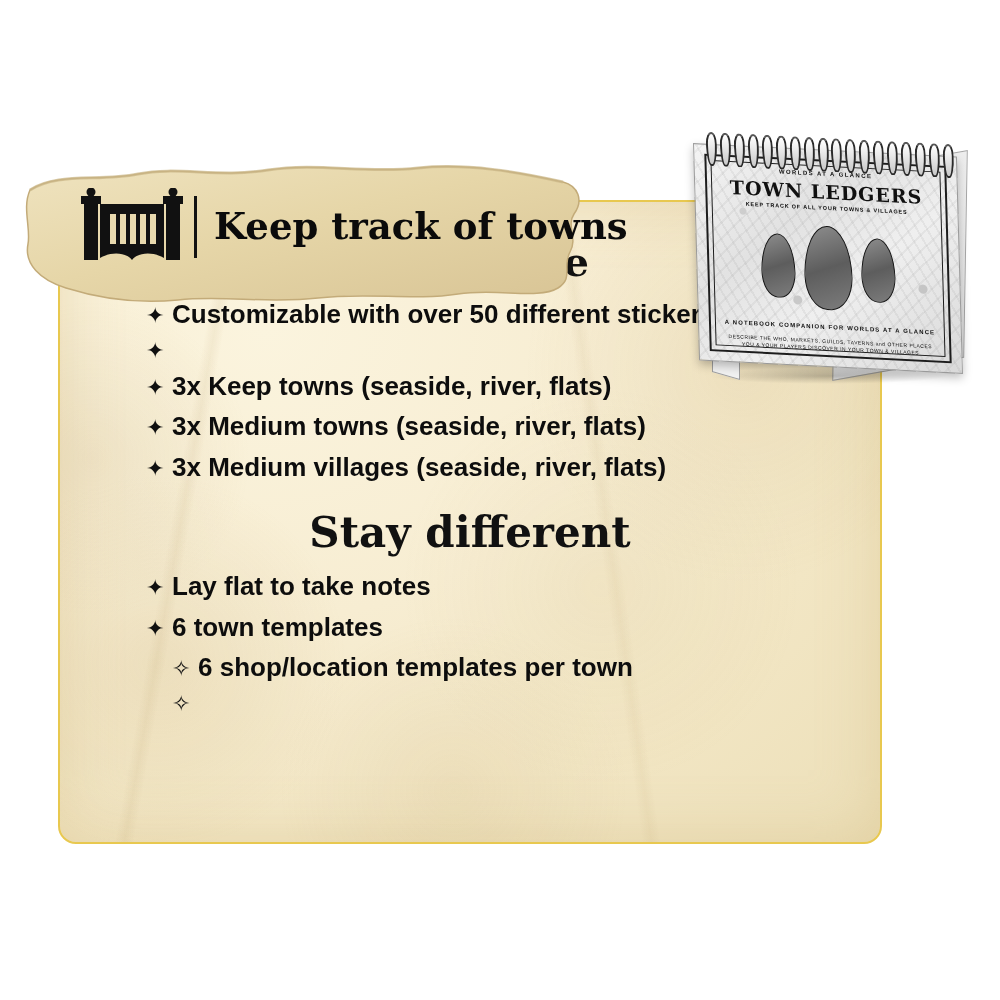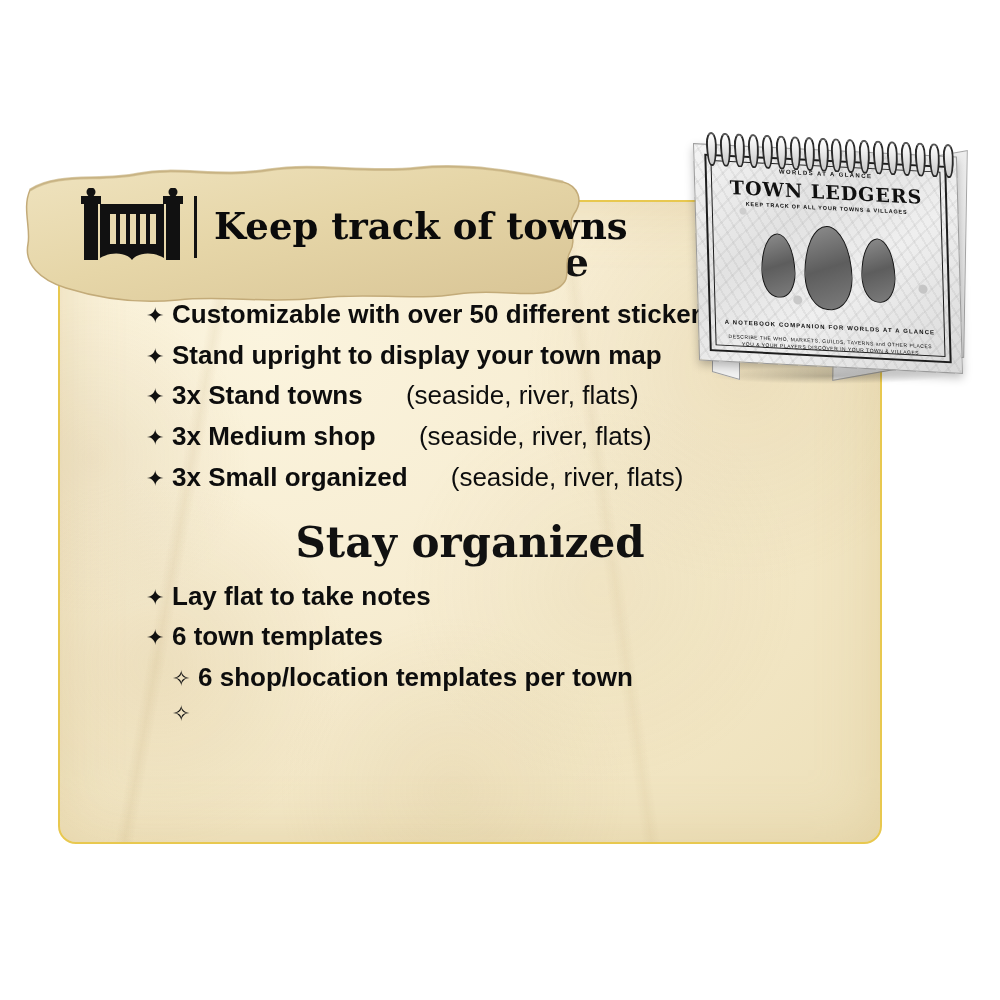--- a/index.html
+++ b/index.html
@@ -89,21 +89,21 @@
     font-family: "Liberation Sans", sans-serif;
   }
   ul.feature-list li .bullet {
     flex: 0 0 auto;
     width: 26px;
     font-size: 22px;
     color: #101010;
     line-height: 1;
   }
   ul.feature-list li .text-main { font-weight: 700; }
-  ul.feature-list li .text-sub { font-weight: 400; margin-left: 36px; }
+  ul.feature-list li .text-sub { font-weight: 700; }
 
   li.sub-item {
     padding-left: 26px;
     font-size: 24px;
   }
   li.sub-item .bullet { font-size: 18px; width: 24px; }
   li.sub-item .text-main { font-weight: 400; margin-top: 32px; }
 
   .list-organized li .text-main { font-weight: 400; text-align: center; }
 
@@ -285,37 +285,36 @@
   <div class="card-content">
 
     <h2 class="section-heading">Customize</h2>
     <ul class="feature-list list-customize">
       <li>
         <span class="bullet">✦</span>
         <span><span class="text-main">Customizable with over 50 different stickers</span><span class="text-sub"></span></span>
       </li>
       <li>
         <span class="bullet">✦</span>
-        <span><span class="text-main">Stand upright to display your town map</span><span class="text-sub"></span></span>
-      </li>
-      <li>
-        <span class="bullet">✦</span>
-        <span><span class="text-main">3x Stand towns </span><span class="text-sub">(seaside, river, flats)</span></span>
-      </li>
-      <li>
-        <span class="bullet">✦</span>
-        <span><span class="text-main">3x Medium shop </span><span class="text-sub">(seaside, river, flats)</span></span>
-      </li>
-      <li>
-        <span class="bullet">✦</span>
-        <span><span class="text-main">3x Small organized </span><span class="text-sub">(seaside, river, flats)</span></span>
+      </li>
+      <li>
+        <span class="bullet">✦</span>
+        <span><span class="text-main">3x Keep towns </span><span class="text-sub">(seaside, river, flats)</span></span>
+      </li>
+      <li>
+        <span class="bullet">✦</span>
+        <span><span class="text-main">3x Medium towns </span><span class="text-sub">(seaside, river, flats)</span></span>
+      </li>
+      <li>
+        <span class="bullet">✦</span>
+        <span><span class="text-main">3x Medium villages </span><span class="text-sub">(seaside, river, flats)</span></span>
       </li>
     </ul>
 
-    <h2 class="section-heading heading-gothic">Stay organized</h2>
+    <h2 class="section-heading heading-gothic">Stay different</h2>
     <ul class="feature-list list-organized">
       <li>
         <span class="bullet">✦</span>
         <span><span class="text-main">Lay flat to take notes</span></span>
       </li>
       <li>
         <span class="bullet">✦</span>
         <span><span class="text-main">6 town templates</span></span>
       </li>
       <li class="sub-item">

